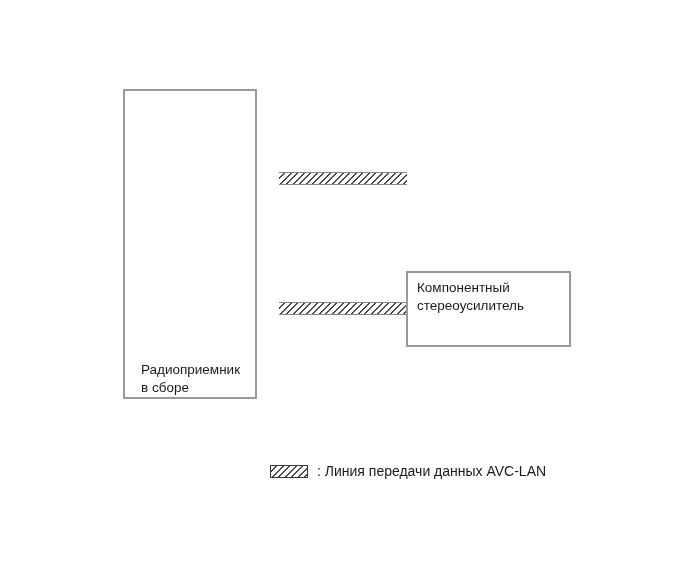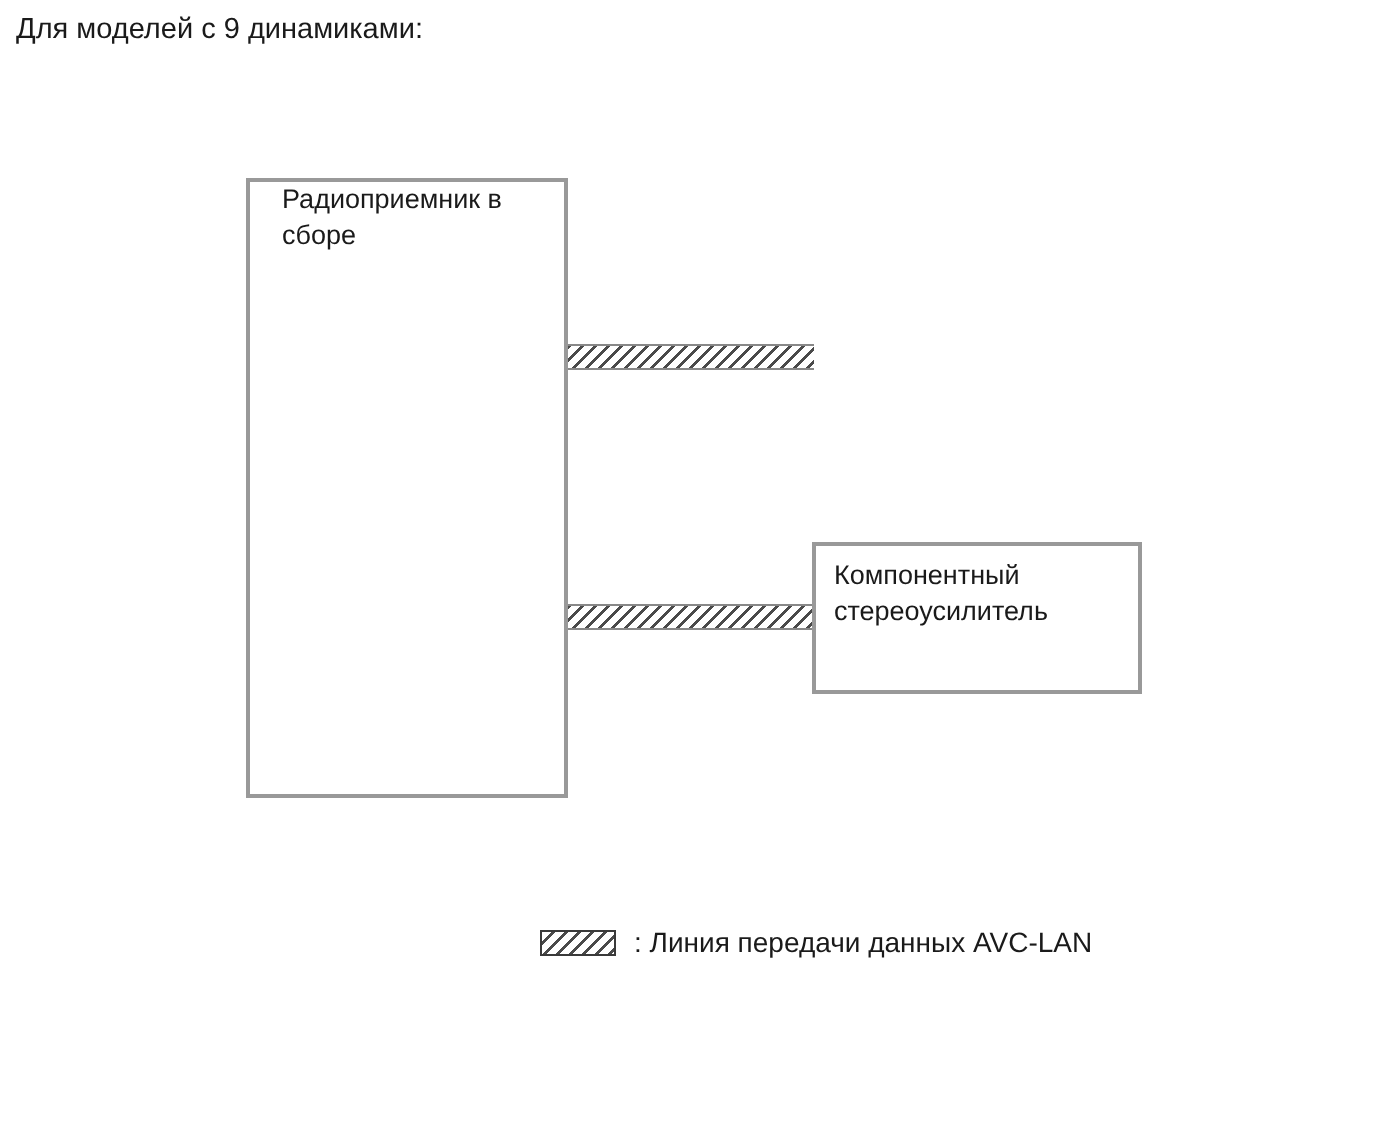--- a/index.html
+++ b/index.html
@@ -36,24 +36,24 @@
     position: absolute;
     background: var(--background);
     border: 2px solid var(--box-border);
     font-size: 13.5px;
     line-height: 1.32;
     color: var(--text);
   }
   .main-box {
     left: 123px;
     top: 89px;
-    width: 161px;
+    width: 134px;
     height: 310px;
     display: flex;
-    align-items: flex-start;
+    align-items: flex-end;
     padding: 0 8px 0 16px;
     z-index: 2;
   }
   .aux-box {
     left: 406px;
     top: 142px;
     width: 165px;
     height: 74px;
     padding: 6px 8px 0 9px;
     z-index: 2;
@@ -110,21 +110,20 @@
     font-size: 14px;
     color: var(--text);
     white-space: nowrap;
   }
 </style>
 </head>
 <body>
 
 <div class="canvas">
 
-  <div class="title">Для моделей с 9 динамиками:</div>
 
   <div class="connector connector-top"></div>
 
   <div class="connector connector-bottom"></div>
 
   <div class="box main-box">
     <span>Радиоприемник в сборе</span>
   </div>
 
 

